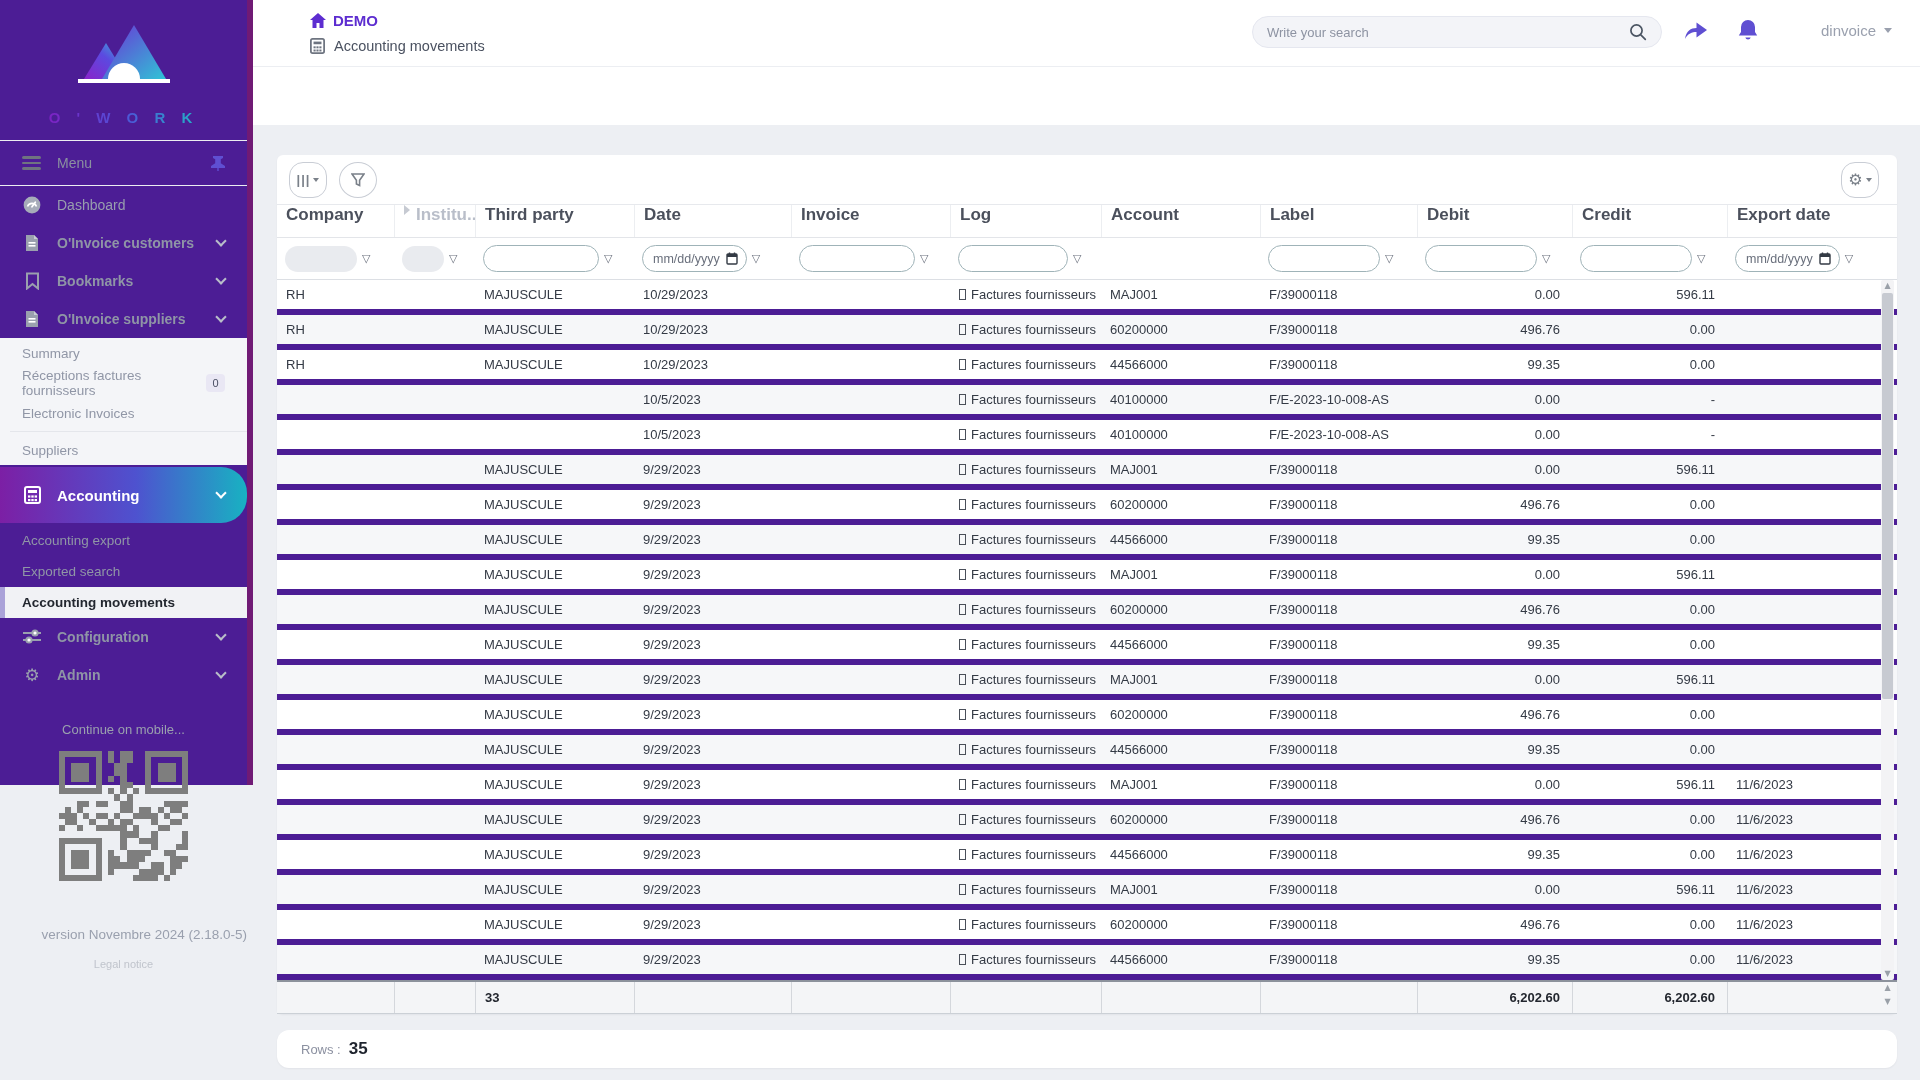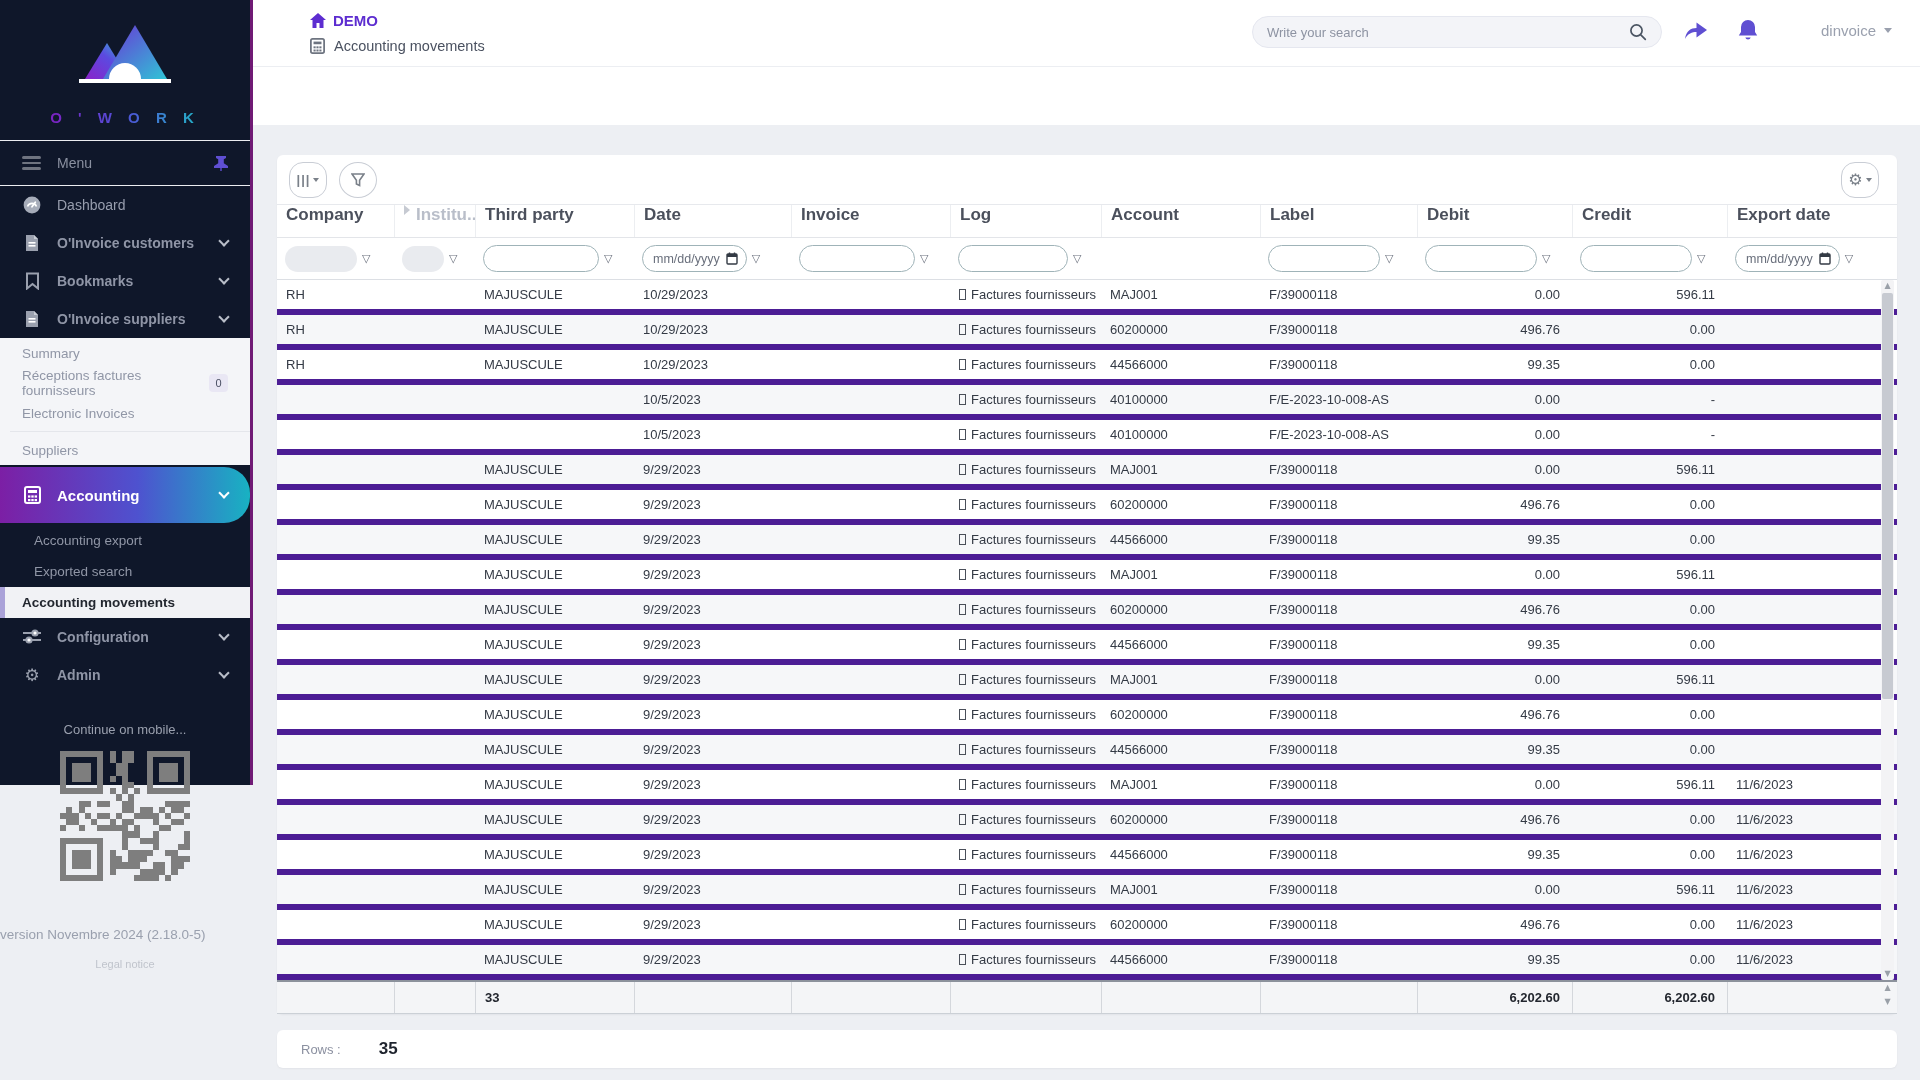--- a/index.html
+++ b/index.html
@@ -1,48 +1,48 @@
 <!DOCTYPE html>
 <html><head>
 <meta charset="utf-8">
 <style>
   * { margin:0; padding:0; box-sizing:border-box; }
   html,body { width:1920px; height:1080px; overflow:hidden; }
   body { font-family:"Liberation Sans", sans-serif; background:#edeff3; color:#3c424e; font-size:13px; }
 
   
-  .sidebar { position:absolute; left:0; top:0; width:253px; height:785px; background:#0f172a; border-right:3px solid #701a75; z-index:5; }
+  .sidebar { position:absolute; left:0; top:0; width:253px; height:785px; background:#4c1d95; border-right:6px solid #701a75; z-index:5; }
   .logo-wrap { height:140px; display:flex; flex-direction:column; align-items:center; justify-content:center; padding-top:6px; }
   .brand-name { font-size:15px; font-weight:bold; letter-spacing:6px; margin-top:2px;
     background:linear-gradient(90deg,#7d22c3,#4f52d8,#22b3c6); -webkit-background-clip:text; background-clip:text; color:transparent; }
   .menu-row { height:46px; display:flex; align-items:center; padding:0 22px; border-top:1px solid #ecedf1; border-bottom:1px solid #ecedf1; color:#8a90a0; }
   .burger { width:19px; display:inline-block; margin-right:16px; }
   .burger i { display:block; height:2.5px; background:#6f7480; border-radius:2px; margin:3px 0; }
   .menu-label { font-size:14px; color:#8a90a0; }
   .pin { margin-left:auto; }
   .nav-item { height:38px; display:flex; align-items:center; padding:0 22px; color:#989eae; font-size:14px; cursor:pointer; }
   .nav-item .nav-ic { width:20px; margin-right:15px; display:flex; justify-content:center; color:#a6acb9; }
   .nav-item.bold { font-weight:bold; color:#8f95a6; }
   .chev { width:8px; height:8px; border-right:2px solid #b9bec9; border-bottom:2px solid #b9bec9; transform:rotate(45deg); margin-left:auto; margin-top:-4px; }
   .submenu { background:#f4f5f8; }
   .submenu .sub-item { height:30px; display:flex; align-items:center; padding:0 22px; color:#9096a6; font-size:13.5px; cursor:pointer; }
   .sub-divider { border-top:1px solid #e4e6eb; margin:3px 0 3px 10px; }
   .badge { margin-left:12px; min-width:19px; height:18px; border-radius:4px; background:#e9e7f4; color:#4a4f63; font-size:11px; display:flex; align-items:center; justify-content:center; padding:0 4px; }
   .active-block { height:56px; display:flex; align-items:center; padding:0 22px; margin:2px 0;
     background:linear-gradient(90deg,#7c1fa5,#4e52cf 55%,#18b2c2); border-radius:0 26px 26px 0; color:#fff; font-weight:bold; font-size:15px; cursor:pointer; }
   .active-block .nav-ic { width:20px; margin-right:15px; display:flex; justify-content:center; color:#fff; }
   .active-block .chev { border-color:#fff; }
-  .submenu2 .sub-item { height:31px; display:flex; align-items:center; padding:0 34px; color:#9096a6; font-size:13.5px; cursor:pointer; }
+  .submenu2 .sub-item { height:31px; display:flex; align-items:center; padding:0 22px; color:#9096a6; font-size:13.5px; cursor:pointer; }
   .sub-item.current { background:#f1f2f5; color:#23272f; font-weight:bold; border-left:5px solid #aaa2d8; padding-left:17px; }
   .mobile-txt { text-align:center; color:#9aa0ae; font-size:13px; margin-top:28px; }
   .qr-box { display:flex; justify-content:center; margin-top:14px; }
   #qr { display:grid; grid-template-columns:repeat(21,6.2px); grid-auto-rows:6.2px; }
   #qr i { display:block; }
   #qr i.on { background:#7e7e7e; }
-  .version { text-align:left; color:#9aa0ae; font-size:13.5px; margin-top:46px; }
+  .version { text-align:right; color:#9aa0ae; font-size:13.5px; margin-top:46px; }
   .legal { text-align:center; color:#c0c4cc; font-size:11px; margin-top:16px; }
 
   
   .topbar { position:absolute; left:253px; top:0; width:1667px; height:125px; background:#fff; }
   .crumbs { position:absolute; left:57px; top:12px; }
   .crumb-root { display:flex; align-items:center; gap:7px; color:#5d2dd0; font-weight:bold; font-size:15px; }
   .crumb-page { display:flex; align-items:center; gap:9px; color:#4a5160; font-size:14.5px; margin-top:9px; }
   .crumb-page .ic { color:#6e7480; }
   .top-divider { position:absolute; left:0; top:66px; width:100%; border-top:1px solid #eceef2; }
   .search-pill { position:absolute; left:999px; top:16px; width:410px; height:32px; background:#f3f4f8; border:1px solid #e5e7ef; border-radius:16px; display:flex; align-items:center; padding:0 14px; }
@@ -87,21 +87,21 @@
   .vthumb { width:11px; background:#c7cad1; border-radius:2px; flex:none; margin-top:1px; height:58%; }
   .vspace { flex:1; }
 
   .trow { height:34px; background:#f4f5f7; border-top:2px solid #8c929c; border-bottom:1px solid #cbd0d6; font-weight:bold; color:#23272f; position:relative; }
   .tcell { padding-left:9px; height:100%; display:flex; align-items:center; border-left:1px solid #d4d7dc; font-size:13px; }
   .tcell:first-child { border-left:none; }
   .tcell.num { justify-content:flex-end; padding-right:12px; }
   .mini-scroll { position:absolute; right:3px; top:2px; width:13px; display:flex; flex-direction:column; align-items:center; gap:6px; }
   .mini-scroll .arr { font-size:8px; color:#9aa0a8; font-family:"DejaVu Sans",sans-serif; line-height:8px; }
 
-  .footer-card { position:absolute; left:277px; top:1030px; width:1620px; height:38px; background:#fff; border-radius:6px; display:flex; align-items:center; padding-left:24px; box-shadow:0 1px 2px rgba(20,24,40,.05);gap:30px; }
+  .footer-card { position:absolute; left:277px; top:1030px; width:1620px; height:38px; background:#fff; border-radius:12px; display:flex; align-items:center; padding-left:24px; box-shadow:0 1px 2px rgba(20,24,40,.05); }
   .rows-label { color:#8b90a0; font-size:13px; margin-right:8px; }
   .rows-value { color:#1f242e; font-weight:bold; font-size:17px; }
 
   svg { display:block; }
 </style>
 </head>
 <body>
 
 <aside class="sidebar">
   <div class="logo-wrap">

